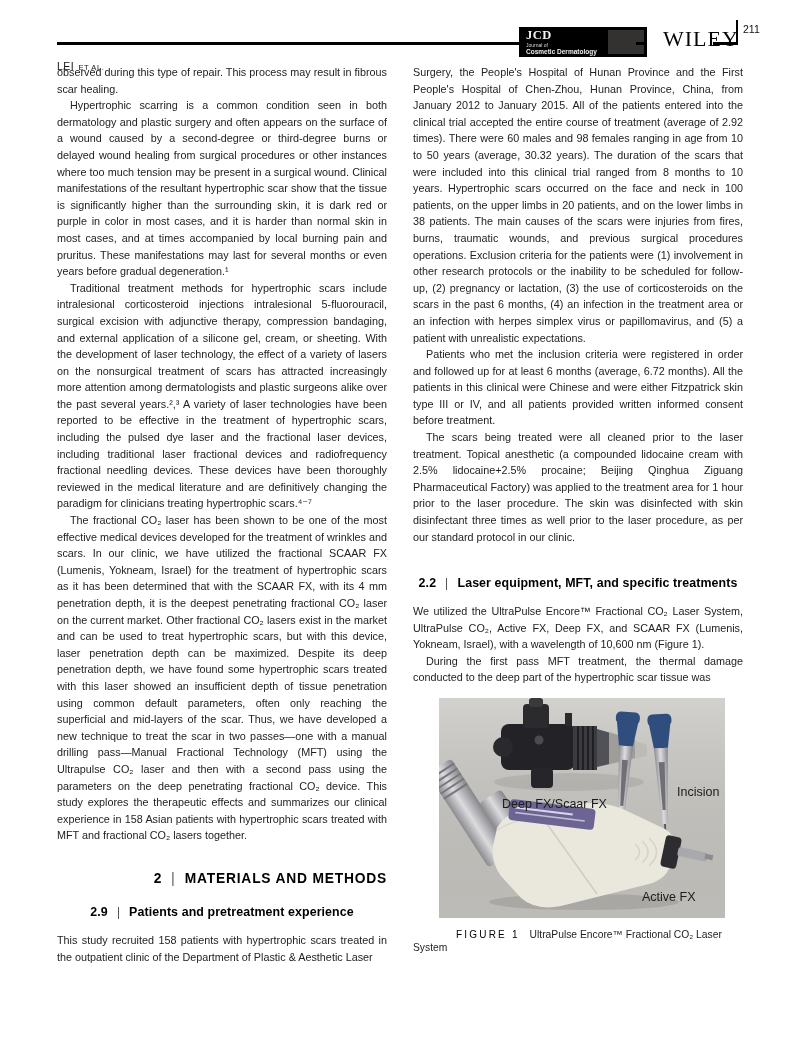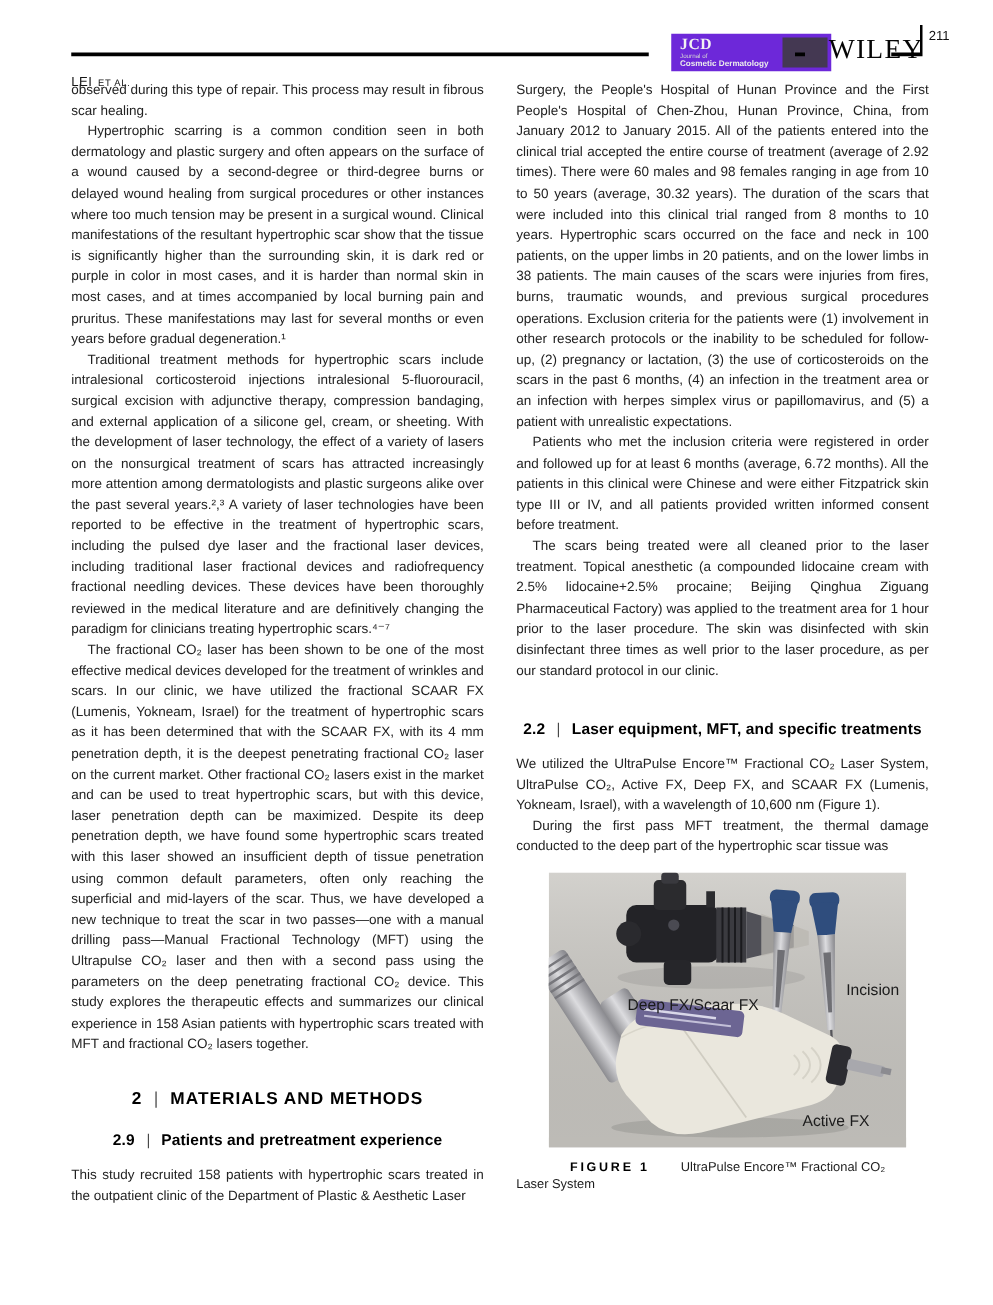--- a/index.html
+++ b/index.html
@@ -10,22 +10,22 @@
     overflow:hidden; margin:0 auto;
   }
 
   
   .page-header { position:absolute; top:0; left:0; width:794px; height:64px; }
   .running-head { position:absolute; left:57px; top:12px; color:#141414; white-space:nowrap;margin-top:44px; }
   .rh-name { font-size:10.5px; letter-spacing:0.4px; }
   .rh-etal { font-size:7.5px; letter-spacing:0.6px; }
   .rule-left { position:absolute; left:57px; top:42px; width:462px; height:2.6px; background:#000; }
   .journal-logo {
-    position:absolute; left:537px; top:27px; width:128px; height:30px;
-    background:#6d28d9; color:#fff; padding:2px 4px 2px 7px; overflow:hidden;
+    position:absolute; left:519px; top:27px; width:128px; height:30px;
+    background:#000000; color:#fff; padding:2px 4px 2px 7px; overflow:hidden;
   }
   .journal-logo::after {
     content:""; position:absolute; right:3px; top:3px; width:36px; height:24px;
     background:#3d3b39; opacity:.85;
   }
   .logo-abbr { font-family:"Liberation Serif","DejaVu Serif",serif; font-size:12.5px; font-weight:bold; line-height:1; color:#f2f2f2; letter-spacing:.5px; }
   .logo-sub1 { font-size:5px; line-height:1.1; color:#d5d5d5; margin-top:1px; }
   .logo-sub2 { font-size:6.5px; line-height:1.1; font-weight:bold; color:#ececec; }
   .hdr-dash { position:absolute; top:42px; height:2.6px; background:#000; }
   .d1 { left:636px; width:8px; }
@@ -37,30 +37,30 @@
   }
   .page-tick { position:absolute; left:736px; top:20px; width:1.6px; height:25px; background:#000; }
   .page-number { position:absolute; left:743px; top:23px; font-size:10.5px; color:#111; }
 
   
   .columns { position:absolute; top:64px; left:57px; width:686px; display:flex; gap:26px; }
   .col { flex:1 1 0; font-size:10.8px; line-height:16.6px; text-align:justify; color:#222; }
   .body-p { margin:0; }
   .body-p.indent { text-indent:13px; }
 
-  .sec-h1 { margin:27px 0 15px 0; font-size:13.8px; font-weight:bold; color:#000; letter-spacing:.8px; line-height:1.2; text-align:center; }
+  .sec-h1 { margin:27px 0 15px 0; font-size:13.8px; font-weight:bold; color:#000; letter-spacing:.8px; line-height:1.2; text-align:right; }
   .sec-h2 { margin:17px 0 11px 0; font-size:12.4px; font-weight:bold; color:#000; letter-spacing:.1px; line-height:1.35; text-align:center; }
   .sec-h2.mt-lg { margin-top:30px; }
   .pipe { font-weight:400; margin:0 9px; color:#2a2a2a; transform:scaleX(.8); display:inline-block; }
 
   
   .figure { margin:12px 0 0 26px; width:286px; }
   .figure svg { display:block; }
   .fig-caption { margin:10px 0 0 -26px; font-size:10.3px; text-align:left; color:#1d1d1d; line-height:1.3; }
-  .cap-label { font-weight:bold; letter-spacing:2.2px; font-size:10px; margin-right:22px; color:#000;padding-left:43px; }
+  .cap-label { font-weight:normal; letter-spacing:2.2px; font-size:10px; margin-right:7px; color:#000;padding-left:43px; }
   svg text { font-family:"Liberation Sans","DejaVu Sans",sans-serif; }
 </style>
 </head>
 <body>
 
 <div class="page">
 
   <header class="page-header">
     <div class="running-head">
       <span class="rh-name">LEI</span>

